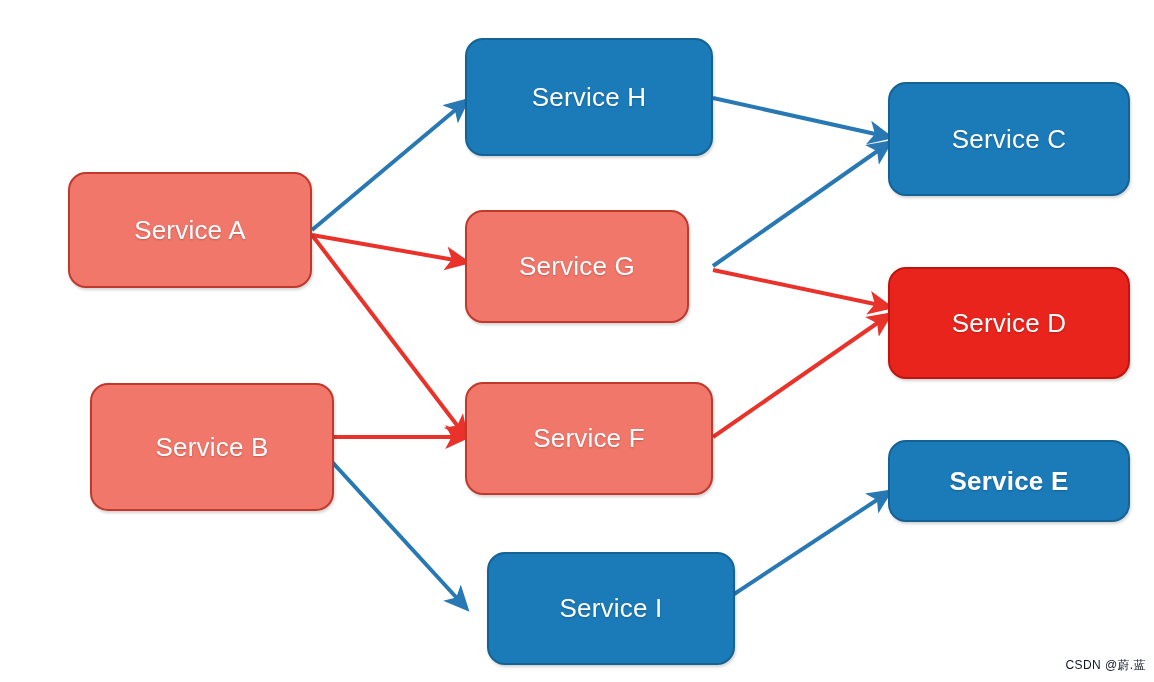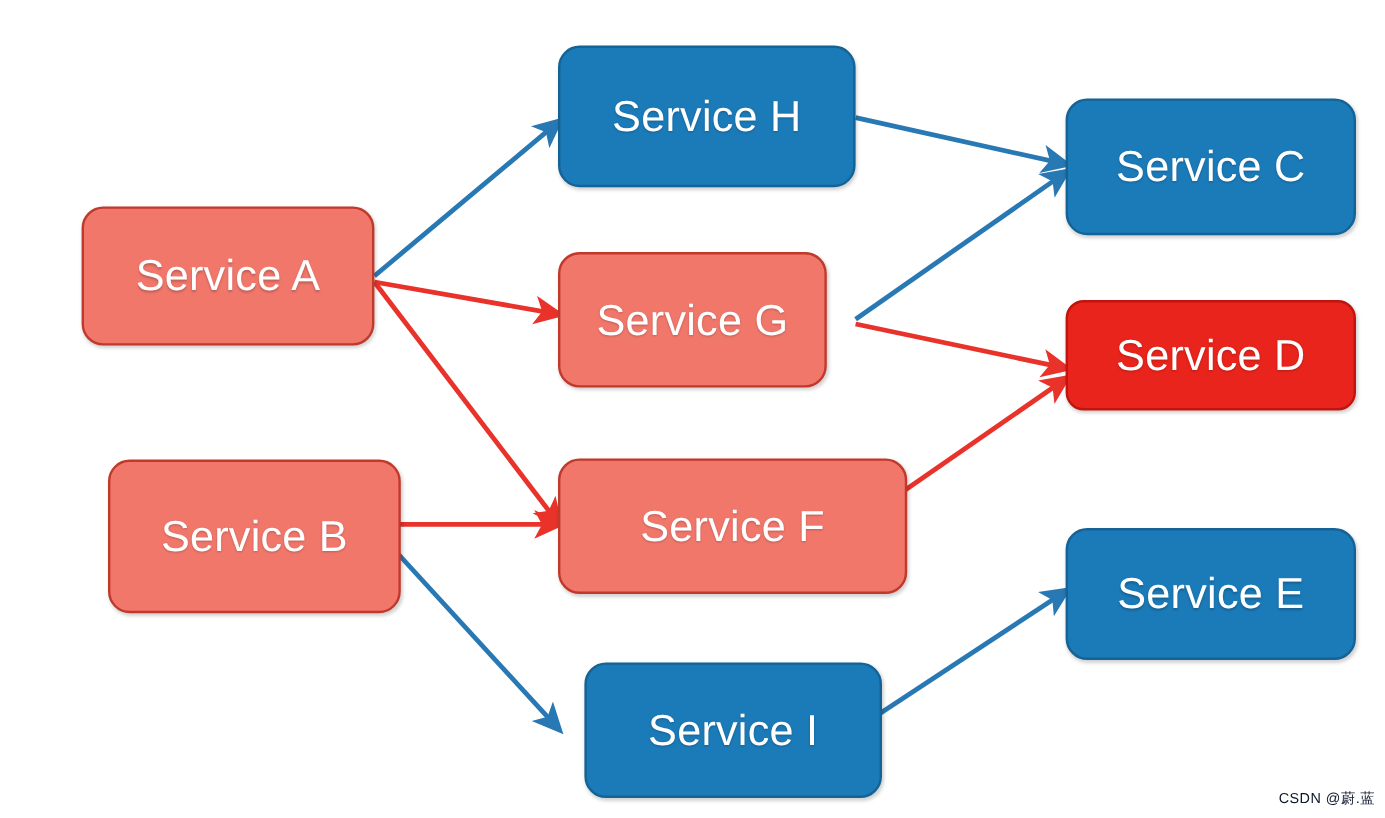--- a/index.html
+++ b/index.html
@@ -28,21 +28,21 @@
   .node {
     position: absolute;
     box-sizing: border-box;
     display: flex;
     align-items: center;
     justify-content: center;
     border-radius: 18px;
     border-style: solid;
     border-width: 2px;
     color: #ffffff;
-    font-size: 36px;
+    font-size: 26px;
     font-weight: 400;
     letter-spacing: 0.2px;
     text-shadow: 0 1px 2px rgba(0,0,0,0.22);
     box-shadow: 1px 2px 3px rgba(0,0,0,0.18);
     user-select: none;
   }
   .node.salmon {
     background: #F1776B;
     border-color: #C0392B;
   }
@@ -101,32 +101,32 @@
       </div>
       <div class="node salmon" style="left: 68px; top: 383px; width: 244px; height: 128px; margin-left: 22px;">
         <span class="node-label">Service B</span>
       </div>
       <div class="node blue" style="left: 465px; top: 38px; width: 248px; height: 118px;">
         <span class="node-label">Service H</span>
       </div>
       <div class="node salmon" style="left: 465px; top: 210px; width: 224px; height: 113px;">
         <span class="node-label">Service G</span>
       </div>
-      <div class="node salmon" style="left: 465px; top: 382px; width: 291px; height: 113px;">
+      <div class="node salmon" style="left: 465px; top: 382px; width: 248px; height: 113px;">
         <span class="node-label">Service F</span>
       </div>
       <div class="node blue" style="left: 465px; top: 552px; width: 248px; height: 113px; margin-left: 22px;">
         <span class="node-label">Service I</span>
       </div>
       <div class="node blue" style="left: 888px; top: 82px; width: 242px; height: 114px; text-align: center;">
         <span class="node-label">Service C</span>
       </div>
-      <div class="node red" style="left: 888px; top: 250px; width: 242px; height: 92px; border-radius: 15px;">
+      <div class="node red" style="left: 888px; top: 267px; width: 242px; height: 112px;">
         <span class="node-label">Service D</span>
       </div>
-      <div class="node blue" style="left: 888px; top: 440px; width: 242px; height: 110px;">
+      <div class="node blue" style="left: 888px; top: 440px; width: 242px; height: 82px; font-weight: bold;">
         <span class="node-label">Service E</span>
       </div>
     </div>
 
   <div id="watermark">CSDN @蔚.蓝</div>
 
 </div>
 
 </body></html>

